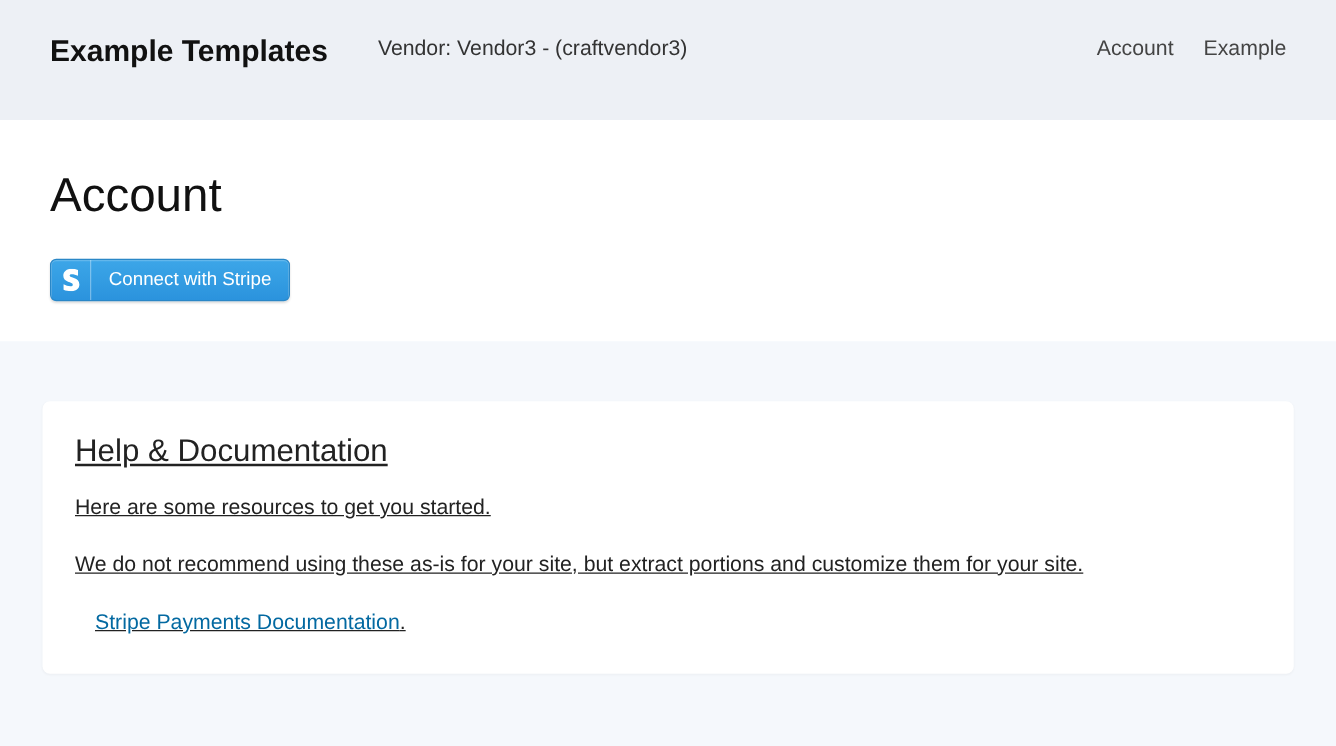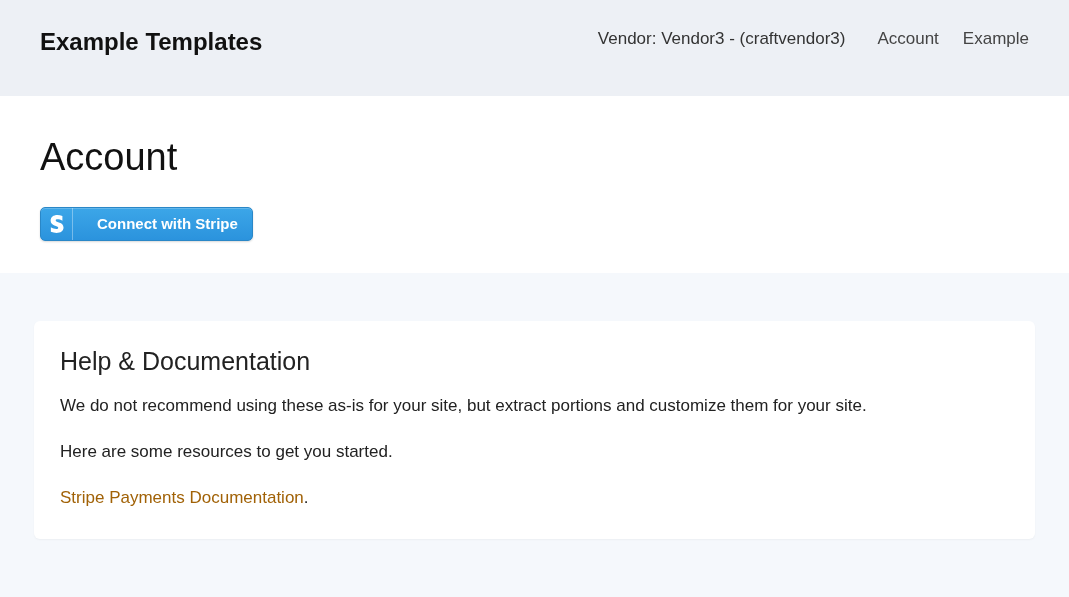--- a/index.html
+++ b/index.html
@@ -11,31 +11,30 @@
       font-family: -apple-system, BlinkMacSystemFont, "Segoe UI", Helvetica, Arial, sans-serif;
       background: #f5f8fc;
       color: #222;
       width: 1069px;
     }
     .header {
       background: #edf0f5;
       padding: 28px 40px 40px 40px;
       display: flex;
       align-items: center;
-      gap: 32px;
     }
     .brand {
       font-size: 24px;
       font-weight: 700;
       color: #111;
       flex: 0 0 auto;
     }
     .vendor-info {
       flex: 1 1 auto;
-      text-align: right;
+      text-align: left;
       font-size: 17px;
       color: #333;
       margin-left: 40px;
       margin-top: -6px;
     }
     .nav {
       display: flex;
       gap: 24px;
       margin-top: -6px;
     }
@@ -56,26 +55,25 @@
       margin-bottom: 28px;
     }
     .stripe-btn {
       display: inline-flex;
       align-items: center;
       background: linear-gradient(#3ca6e8, #2b93dd);
       border: 1px solid #2a87c7;
       border-radius: 5px;
       color: #fff;
       font-size: 15px;
-      font-weight: 700;
+      font-weight: 400;
       cursor: pointer;
       box-shadow: 0 1px 2px rgba(0,0,0,0.15), inset 0 1px 0 rgba(255,255,255,0.2);
       padding: 0;
       overflow: hidden;
-      gap: 10px;
     }
     .stripe-btn .icon-wrap {
       display: flex;
       align-items: center;
       justify-content: center;
       width: 32px;
       height: 32px;
       border-right: 1px solid rgba(255,255,255,0.35);
     }
     .stripe-btn .icon-wrap svg {
@@ -88,40 +86,42 @@
       line-height: 32px;
     }
     .help-section {
       padding: 48px 34px 24px 34px;
     }
     .help-card {
       background: #fff;
       border-radius: 6px;
       padding: 26px 26px 30px 26px;
       box-shadow: 0 1px 2px rgba(0,0,0,0.04);
+      text-decoration: underline;
     }
     .help-title {
       font-size: 25px;
       font-weight: 400;
       color: #222;
       margin-bottom: 18px;
     }
     .help-card p {
       font-size: 17px;
       color: #222;
       margin-bottom: 22px;
       line-height: 1.4;
     }
     .help-card p:last-child {
       margin-bottom: 0;
     }
     .help-card a {
-      color: #a16207;
+      color: #0369a1;
       text-decoration: none;
       cursor: pointer;
+      margin-left: 16px;
     }
   </style>
 </head>
 <body>
 
 <div class="header">
   <div class="brand">Example Templates</div>
   <div class="vendor-info">Vendor: Vendor3 - (craftvendor3)</div>
   <nav class="nav">
     <a>Account</a>
@@ -137,19 +137,19 @@
           <path d="M155.3 154.6c0-22.3 18.6-30.9 48.4-30.9 43.4 0 98.5 13.3 141.9 36.7V26.1C298.3 7.2 251.1 0 203.8 0 88.1 0 11 60.4 11 161.4c0 157.9 216.8 132.3 216.8 200.4 0 26.4-22.9 34.9-54.7 34.9-47.2 0-108.2-19.5-156.1-45.5v128.5c53 22.8 106.8 32.3 160.1 32.3 118.6 0 200.3-51 200.3-153.6 0-170.2-222.1-139.7-222.1-203.8z"></path>
         </svg>
     </span>
     <span class="label">Connect with Stripe</span>
   </button>
 </div>
 
 <div class="help-section">
   <div class="help-card">
     <h2 class="help-title">Help &amp; Documentation</h2>
+    <p>Here are some resources to get you started.</p>
     <p>We do not recommend using these as-is for your site, but extract portions and customize them for your site.</p>
-    <p>Here are some resources to get you started.</p>
     <p>
       <a>Stripe Payments Documentation</a><span>.</span>
     </p>
   </div>
 </div>
 
 </body></html>

